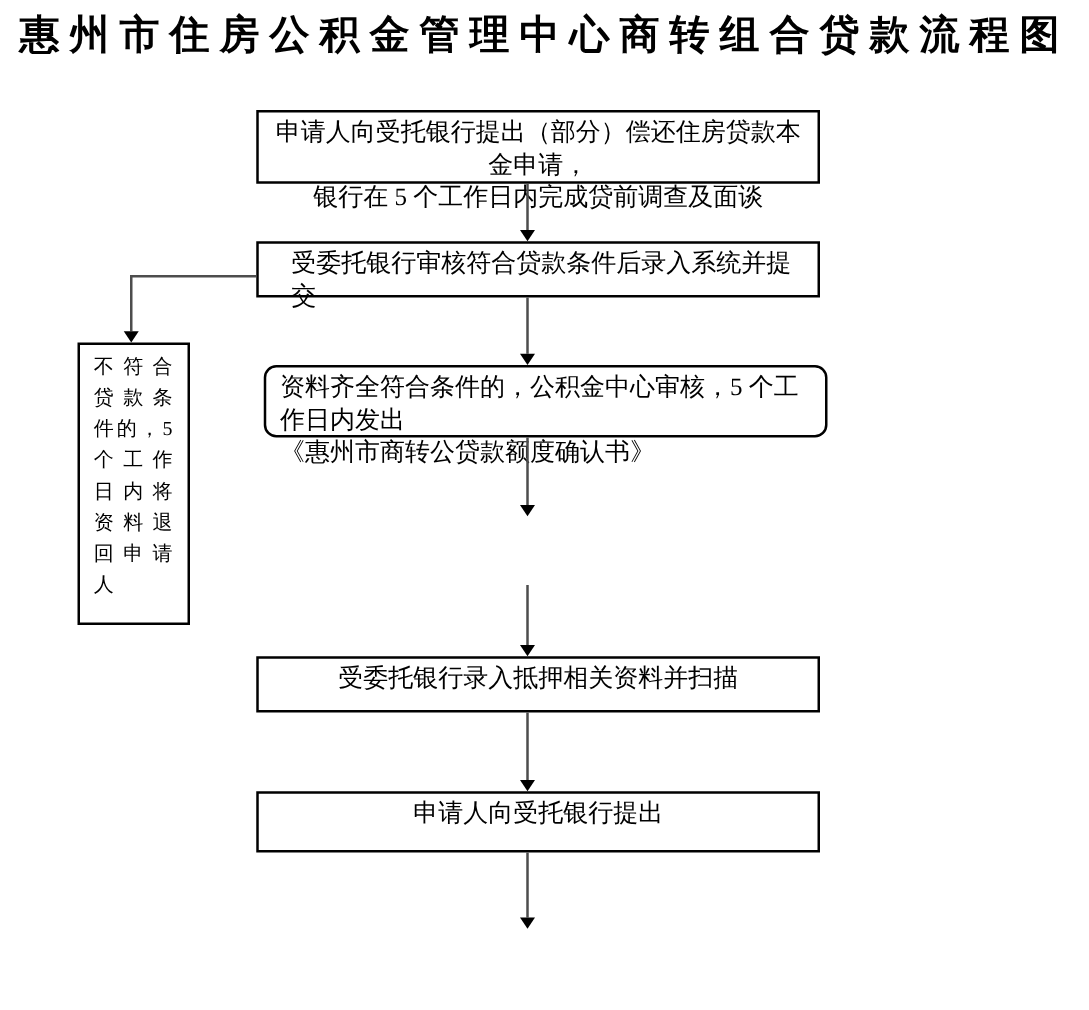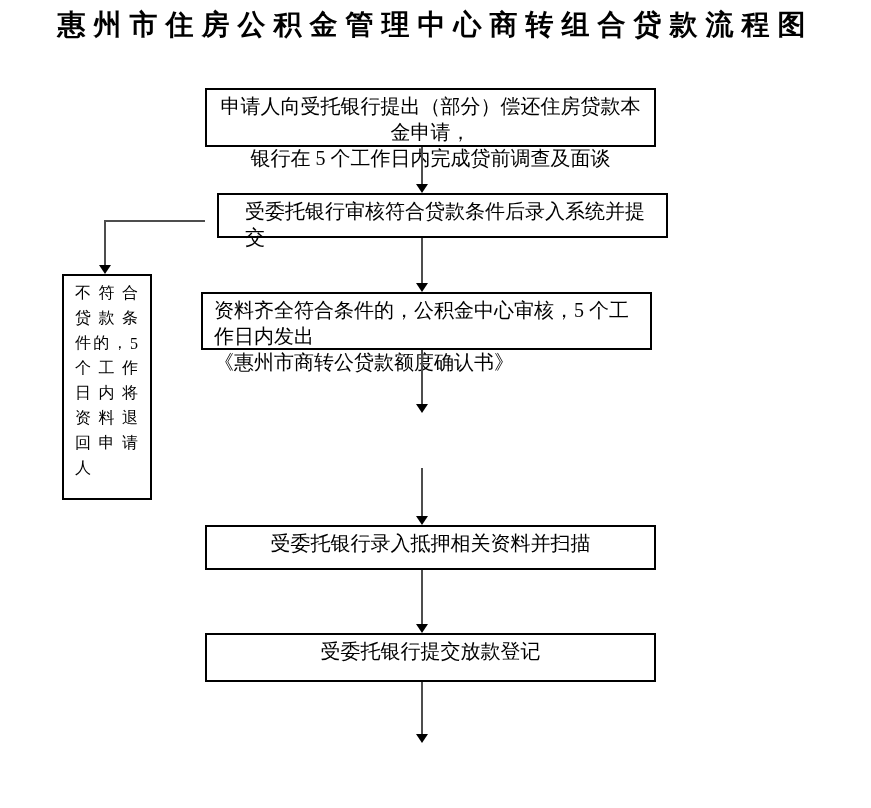--- a/index.html
+++ b/index.html
@@ -16,41 +16,41 @@
     color: #000000;
     overflow: hidden;
   }
   .title {
     position: absolute;
     left: 0;
     top: 6px;
     width: 871px;
     margin: 0;
     text-align: center;
-    font-size: 28px;
+    font-size: 32px;
     font-weight: bold;
     letter-spacing: 8px;
     white-space: nowrap;
   }
   .box {
     position: absolute;
     box-sizing: border-box;
     border: 2px solid #000000;
     background: #ffffff;
     font-size: 20px;
     line-height: 26px;
     white-space: pre-line;
     padding: 3px 8px 0 8px;
   }
   .box.center { text-align: center; }
   .box.pad-lg  { padding-left: 26px; text-align: left; }
   .box.pad-sm  { padding-left: 11px; text-align: left; }
   .b1 { left: 205px; top: 88px;  width: 451px; height: 59px; }
-  .b2 { left: 217px; top: 193px; width: 451px; height: 45px; font-family: Liberation Serif, serif; }
-  .b3 { left: 201px; top: 292px; width: 451px; height: 58px; }
+  .b2 { left: 205px; top: 193px; width: 451px; height: 45px; font-family: Liberation Serif, serif; }
+  .b3 { left: 211px; top: 292px; width: 451px; height: 58px; border-radius: 10px; }
   .b4 { left: 205px; top: 413px; width: 451px; height: 55px; }
   .b5 { left: 205px; top: 525px; width: 451px; height: 45px; }
   .b6 { left: 205px; top: 633px; width: 451px; height: 49px; }
   .b7 { left: 205px; top: 743px; width: 451px; height: 47px; }
   .side-box {
     position: absolute;
     box-sizing: border-box;
     left: 62px; top: 274px; width: 90px; height: 226px;
     border: 2px solid #000000;
     background: #ffffff;
@@ -88,21 +88,21 @@
 <div class="canvas">
 
   <h1 class="title">惠州市住房公积金管理中心商转组合贷款流程图</h1>
 
   <div class="box b1 center">申请人向受托银行提出（部分）偿还住房贷款本金申请，
 银行在 5 个工作日内完成贷前调查及面谈</div>
   <div class="box b2 pad-lg">受委托银行审核符合贷款条件后录入系统并提交</div>
   <div class="box b3 pad-sm">资料齐全符合条件的，公积金中心审核，5 个工作日内发出
 《惠州市商转公贷款额度确认书》</div>
   <div class="box b5 center">受委托银行录入抵押相关资料并扫描</div>
-  <div class="box b6 center">受委托银行提交放款登记</div>
+  <div class="box b6 center">申请人向受托银行提出</div>
 
   <div class="side-box">
       <div class="jline">
         <span>不</span>
         <span>符</span>
         <span>合</span>
       </div>
       <div class="jline">
         <span>贷</span>
         <span>款</span>

